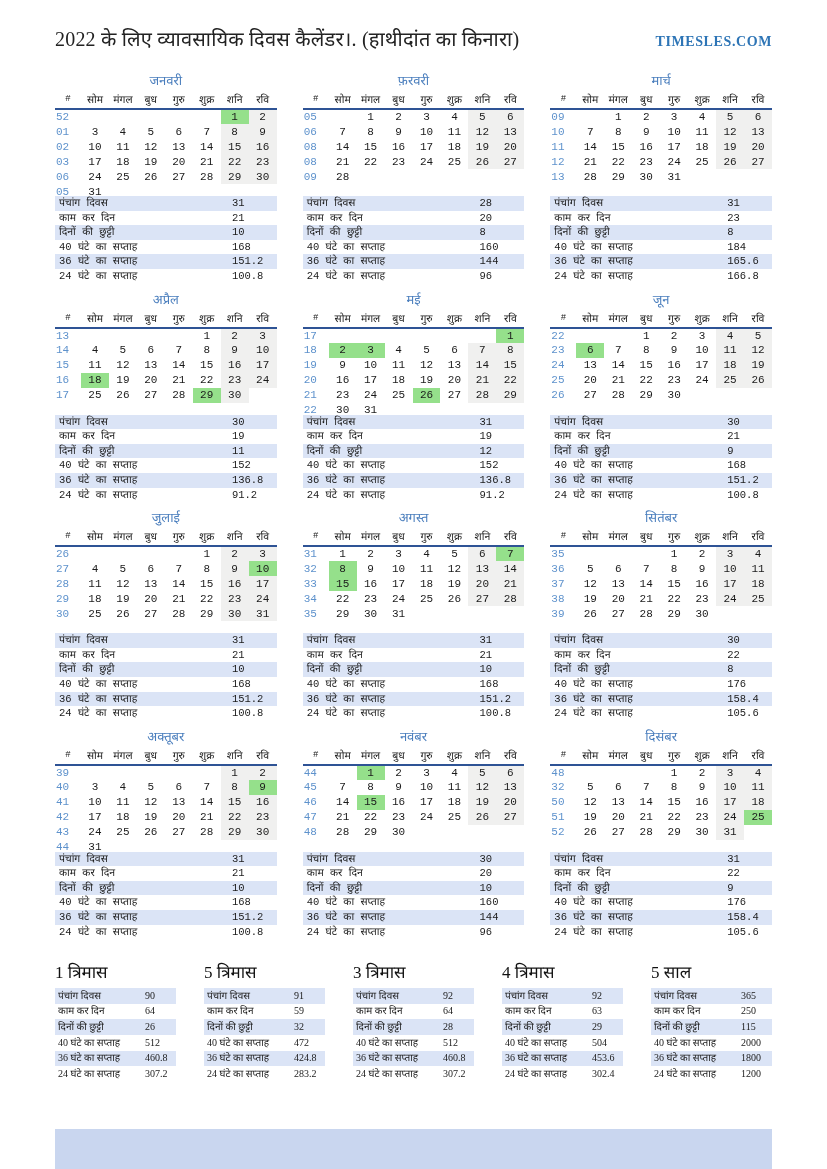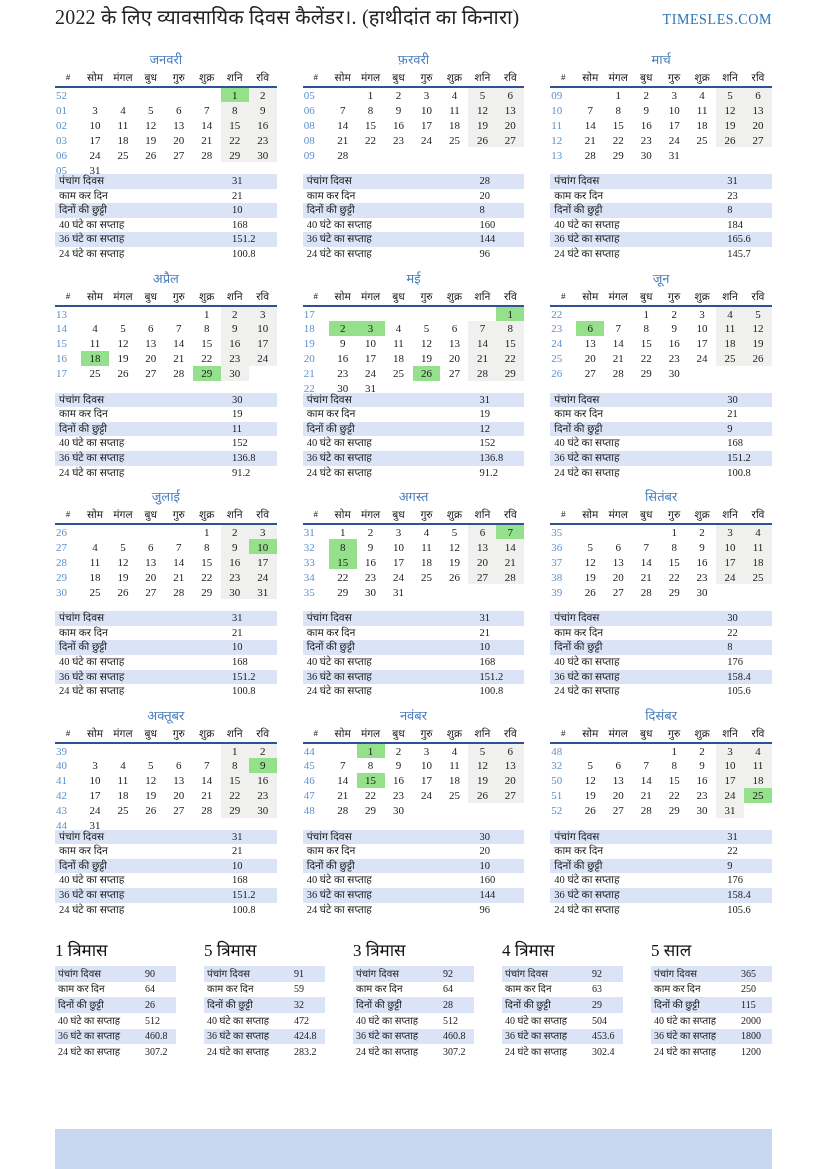--- a/index.html
+++ b/index.html
@@ -1,29 +1,29 @@
 <!DOCTYPE html>
 <html style="--accent-blue: #2e75b6; --month-blue: #4a7ebd; --weeknum-blue: #5e92cc; --navy-line: #2e5395; --holiday-green: #95e08b; --weekend-gray: #f0f0ef; --row-blue: #dbe4f6; --footer-blue: #c9d6ef;"><head>
 <meta charset="utf-8">
 <style>
   * { margin:0; padding:0; box-sizing:border-box; }
   html,body { background:#ffffff; }
   body {
     width:827px; height:1169px; margin:0 auto; position:relative;
     font-family:"Liberation Serif", serif; color:#1a1a1a; overflow:hidden;
   }
-  .page { padding:3px 55px 0 55px; position:relative; height:100%; }
+  .page { padding:25px 55px 0 55px; position:relative; height:100%; }
 
   
   .top-header { display:flex; justify-content:space-between; align-items:baseline; margin-bottom:22px; }
   .page-title { font-size:20px; font-weight:normal; color:#222222; letter-spacing:0.2px; }
-  .site-link { font-size:14px; color:var(--accent-blue); text-decoration:none; letter-spacing:0.6px; cursor:pointer; }
+  .site-link { font-size:14px; color:var(--accent-blue); text-decoration:none; letter-spacing:0.6px; cursor:pointer;font-weight:bold; }
 
   
-  .months-grid { display:grid; grid-template-columns:repeat(3,1fr); column-gap:26px; }
+  .months-grid { display:grid; grid-template-columns:repeat(3,1fr); column-gap:26px;font-family:Liberation Mono, monospace; }
   .month-block { display:flex; flex-direction:column; }
   .cal-area { height:122px; }
   .month-title { font-size:13px; line-height:15px; font-weight:normal; text-align:center;
                  color:var(--month-blue); margin-bottom:2px; }
   table { border-collapse:collapse; width:100%; table-layout:fixed; }
   .cal th { font-size:10.5px; font-weight:normal; color:#1a1a1a; text-align:center;
             padding:1px 0 2px 0; border-bottom:2px solid var(--navy-line); }
   .cal th.wknum-h { font-size:9px; }
   .cal col.wkcol { width:26px; }
   .cal td { font-size:11px; text-align:center; height:15px; padding:0; color:#1a1a1a; }
@@ -365,21 +365,21 @@
             <tr>
               <td class="sl">40 घंटे का सप्ताह</td>
               <td class="sv">184</td>
             </tr>
             <tr>
               <td class="sl">36 घंटे का सप्ताह</td>
               <td class="sv">165.6</td>
             </tr>
             <tr>
               <td class="sl">24 घंटे का सप्ताह</td>
-              <td class="sv">145.7</td>
+              <td class="sv">166.8</td>
             </tr>
           </tbody>
         </table>
   </section>
 
   <section class="month-block">
     <div class="cal-area">
       <h2 class="month-title">अप्रैल</h2>
       <table class="cal">
         <colgroup>

